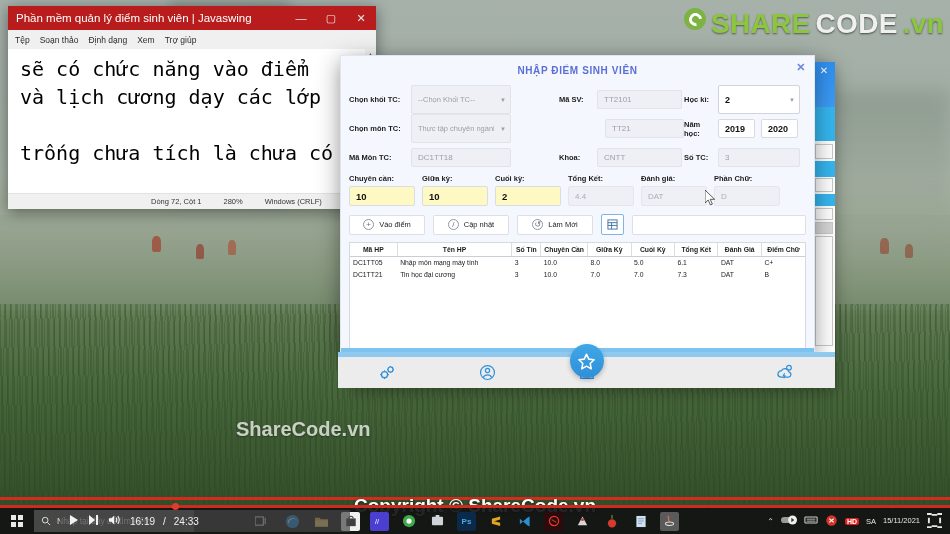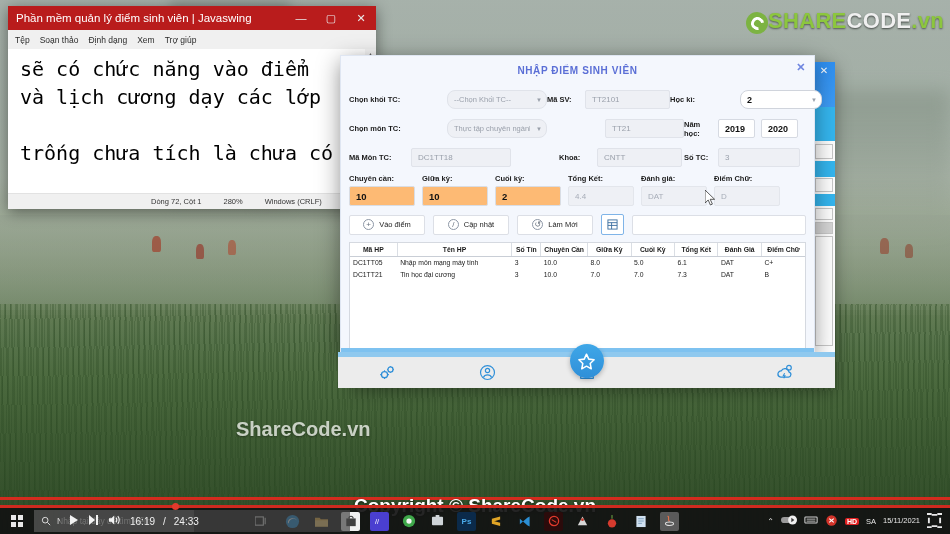--- a/index.html
+++ b/index.html
@@ -60,22 +60,22 @@
     background:
       repeating-linear-gradient(88deg, rgba(40,70,32,.30) 0 2px, rgba(90,125,60,0) 2px 6px),
       repeating-linear-gradient(92deg, rgba(30,60,26,.22) 0 1px, rgba(90,125,60,0) 1px 5px),
       linear-gradient(180deg, rgba(86,116,62,.25), rgba(46,74,38,.75));
   }
   #desktop .people { position:absolute; border-radius:40% 40% 20% 20%; }
 
   
   #sharecode-logo {
     position: absolute; right: 6px; top: 8px;
-    display: flex; align-items: flex-end; 
-    font-weight: bold; font-size: 22px; letter-spacing: .3px;
+    display: flex; align-items: flex-start; gap: 5px;
+    font-weight: bold; font-size: 28px; letter-spacing: .3px;
   }
   #sharecode-logo .mark {
     width: 22px; height: 22px; border-radius: 50%;
     background: #7cb342;
     display:flex; align-items:center; justify-content:center;
   }
   #sharecode-logo .mark .inner {
     width: 13px; height: 13px; border-radius: 50%;
     border: 3px solid #fff; border-right-color: transparent;
     transform: rotate(35deg);
@@ -181,34 +181,34 @@
   .frow { display: flex; align-items: center; height: 29px; }
   .fgroup { display: flex; align-items: center; }
   .flabel { font-size: 7.5px; color: #1b1b1b; font-weight: bold; }
   .finput {
     background: #eef0f5; border: 1px solid #e0e3ea; border-radius: 2px;
     height: 19px; display: flex; align-items: center; padding: 0 6px;
     font-size: 8px; color: #9aa0ab;
   }
   .finput.active { background:#fff; border-color:#d6dae2; color:#111; font-weight:bold; font-size:9px; }
   .fselect {
-    background: #eef0f5; border: 1px solid #e0e3ea; border-radius: 8px;
-    height: 19px; display: flex; align-items: center; padding: 0 4px 0 6px;
-    font-size: 7.5px; color: #9aa0ab; justify-content: space-between; margin-left: 36px;
+    background: #eef0f5; border: 1px solid #e0e3ea; border-radius: 2px;
+    height: 29px; display: flex; align-items: center; padding: 0 4px 0 6px;
+    font-size: 7.5px; color: #9aa0ab; justify-content: space-between;
   }
   .fselect.active { background:#fff; border-color:#d0d4dc; color:#111; font-weight:bold; font-size:9px; }
   .fselect .caret { font-size: 6px; color: #9aa0ab; margin-left: 6px; }
 
   
   .grade-row { display: flex; gap: 7px; padding: 2px 8px 0 8px; }
   .gcell { display: flex; flex-direction: column; }
   .gcell .glabel { font-size: 7.5px; font-weight: bold; color: #1b1b1b; margin-bottom: 3px; }
   .gcell .gbox {
     height: 20px; width: 66px; border: 1px solid #d9dde4; border-radius: 2px;
-    background: #fdba74; display: flex; align-items: center; padding: 0 6px;
+    background: #fef9c3; display: flex; align-items: center; padding: 0 6px;
     font-size: 9.5px; font-weight: bold; color: #111;
   }
   .gcell .gbox.readonly { background: #eef0f5; border-color:#e3e6ec; color:#a7adb8; font-weight: normal; font-size:8px; }
 
   
   .btn-row { display: flex; align-items: center; gap: 8px; padding: 8px 8px 0 8px; }
   .abtn {
     height: 20px; min-width: 76px; background: #fff; border: 1px solid #dcdfe6;
     border-radius: 2px; display: flex; align-items: center; justify-content: center;
     gap: 5px; font-size: 7.5px; color: #1e1e1e; padding: 0 8px;
@@ -489,21 +489,21 @@
           <span>4.4</span>
         </div>
     </div>
     <div class="gcell">
       <span class="glabel">Đánh giá:</span>
       <div class="gbox readonly">
           <span>DAT</span>
         </div>
     </div>
     <div class="gcell">
-      <span class="glabel">Điểm Chữ:</span>
+      <span class="glabel">Phần Chữ:</span>
       <div class="gbox readonly">
           <span>D</span>
         </div>
     </div>
   </div>
 
   <div class="btn-row">
     <div class="abtn">
       <span class="ic">+</span>
       <span>Vào điểm</span>

